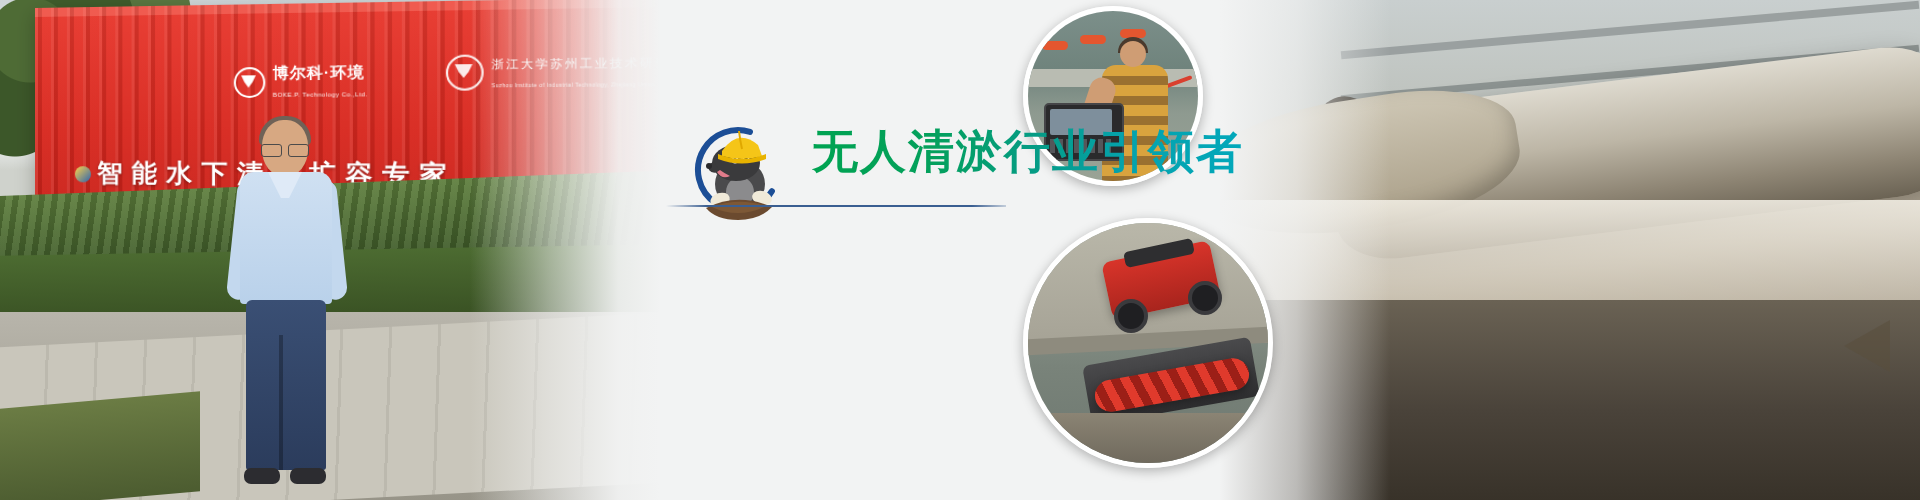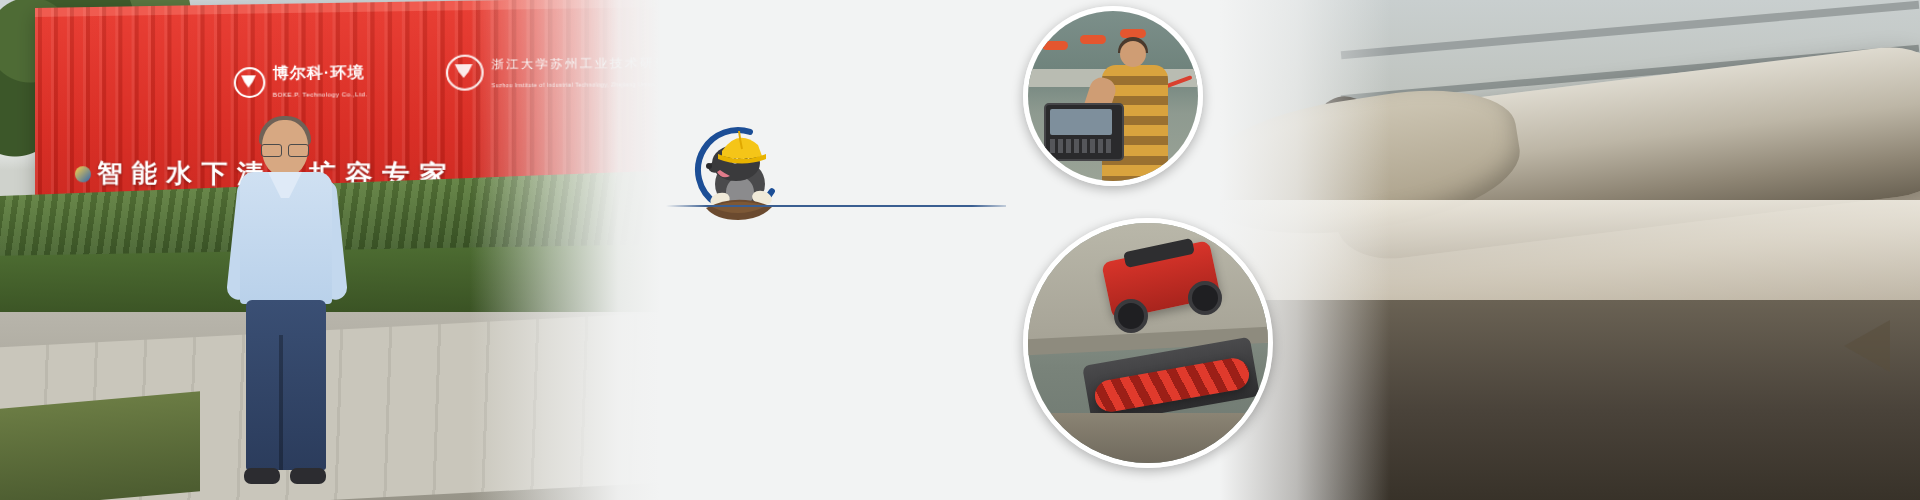--- a/index.html
+++ b/index.html
@@ -300,17 +300,20 @@
 
         <path d="M 20 90 Q 52 74 86 89 Q 74 102 52 102 Q 30 102 20 90 Z" fill="#6b4a2f"></path>
         <path d="M 26 89 Q 52 79 80 88 Q 66 95 52 95 Q 38 95 26 89 Z" fill="#7d5836"></path>
 
         <text font-family="'Liberation Sans',sans-serif" font-size="9" font-weight="bold" fill="#1c4e96" letter-spacing="1.6">
           <textPath href="#ringpath" startOffset="14%">MUD MOLE</textPath>
         </text>
       </svg>
     </div>
 
+    <div class="headline">
+      <span class="ch">无人清淤行业引领者</span>
+    </div>
 
     <div class="divider"></div>
   </div>
 
 </div>
 
 </body></html>

